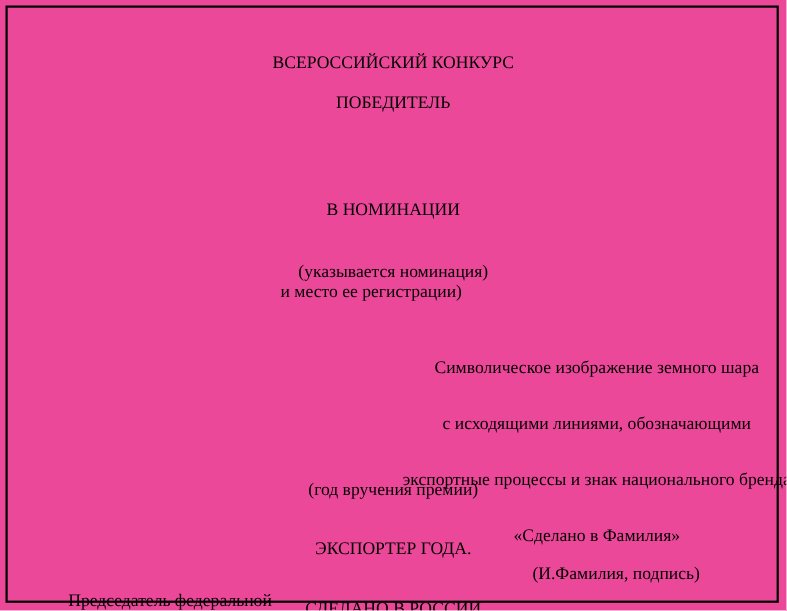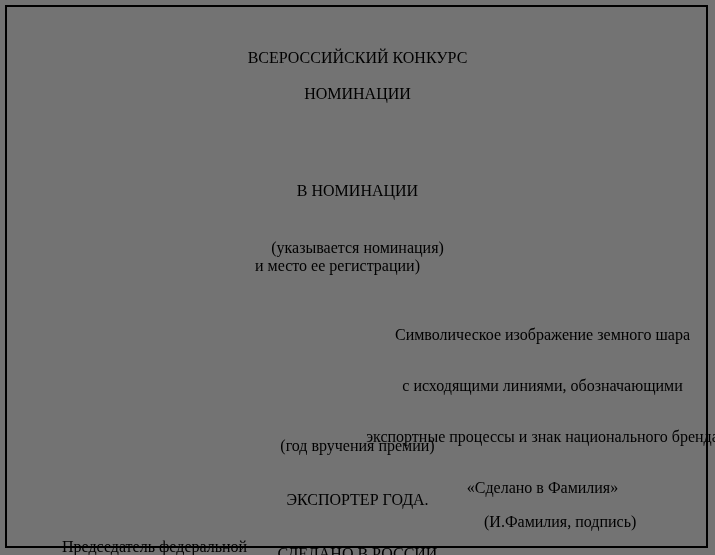--- a/index.html
+++ b/index.html
@@ -4,21 +4,21 @@
 <style>
   html, body {
     margin: 0;
     padding: 0;
     background: #ffffff;
   }
   .page {
     position: relative;
     width: 715px;
     height: 555px;
-    background: #737373;
+    background: #ec4899;
     overflow: hidden;
     font-family: "Liberation Serif", "DejaVu Serif", serif;
     color: #000000;
     font-size: 16px;
   }
   .frame {
     position: absolute;
     left: 5px;
     top: 5px;
     width: 703px;
@@ -51,21 +51,21 @@
 </head>
 <body>
 
 <div class="page">
   <div class="frame"></div>
 
   <div class="block center-full lh19 title-block">
     <div>ВСЕРОССИЙСКИЙ КОНКУРС</div>
   </div>
 
-  <div class="block center-full lh19 winner-block">НОМИНАЦИИ</div>
+  <div class="block center-full lh19 winner-block">ПОБЕДИТЕЛЬ</div>
 
   <div class="block center-full lh19 nomination-block">
     <div>В НОМИНАЦИИ</div>
     <div>(указывается номинация)</div>
   </div>
 
   <div class="block lh19 org-block">
     <div>и место ее регистрации)</div>
   </div>
 

